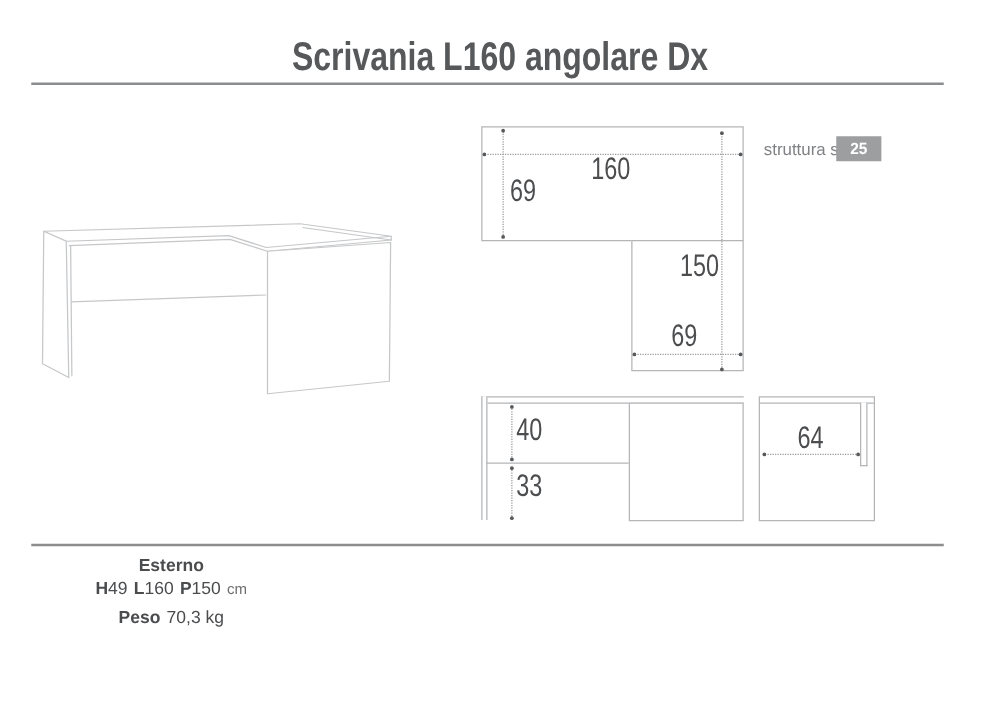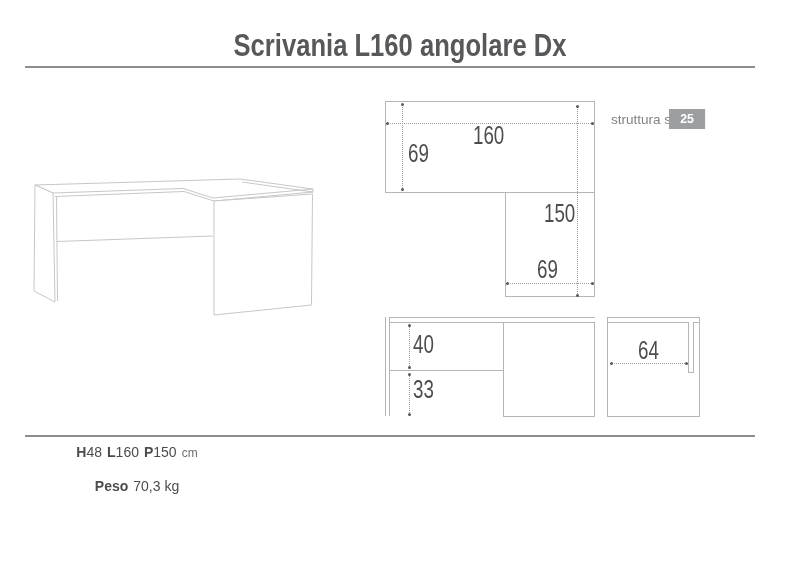--- a/index.html
+++ b/index.html
@@ -37,21 +37,21 @@
   .strut-badge{position:absolute;left:669px;top:109px;width:38px;height:20px;background:#9d9ea0;
                color:#ffffff;font-size:13px;font-weight:bold;text-align:center;line-height:20px;
                transform:scaleX(0.95);transform-origin:left top;}
 
   
   .specs{position:absolute;left:57px;top:443px;width:160px;text-align:center;
          color:#4b4c4e;font-size:14px;line-height:18px;}
   .specs .b{font-weight:bold;}
   .specs .seg{margin-right:5px;}
   .specs .unit{font-size:12px;color:#6d6e70;}
-  .specs .weight{margin-top:15px;}
+  .specs .weight{margin-top:4px;}
 
   svg.iso{position:absolute;left:0;top:0;}
 </style>
 </head>
 <body>
 
 <div class="page">
 
   <h1 class="title">Scrivania L160 angolare Dx</h1>
   <div class="rule rule-top"></div>
@@ -106,20 +106,23 @@
 
   <div class="vbox" style="left:607px;top:317px;width:93px;height:100px;"></div>
   <div class="hline" style="left:608px;top:322px;width:91px;"></div>
   <div class="vbox" style="left:688px;top:322px;width:6px;height:51px;border-top:none;"></div>
 
   <div class="dml h" style="left:611px;top:363px;width:76px;"></div>
   <span class="dim" style="left:638px;top:338px;">64</span>
 
   <div class="specs">
     <div>
-      <span class="b">H</span><span class="seg">48</span><span class="b">L</span><span class="seg">160</span><span class="b">P</span><span class="seg">150</span><span class="unit">cm</span>
+      <span class="b">Esterno</span>
+    </div>
+    <div>
+      <span class="b">H</span><span class="seg">49</span><span class="b">L</span><span class="seg">160</span><span class="b">P</span><span class="seg">150</span><span class="unit">cm</span>
     </div>
     <div class="weight">
       <span class="b seg">Peso</span><span>70,3 kg</span>
     </div>
   </div>
 
 </div>
 
 </body></html>

